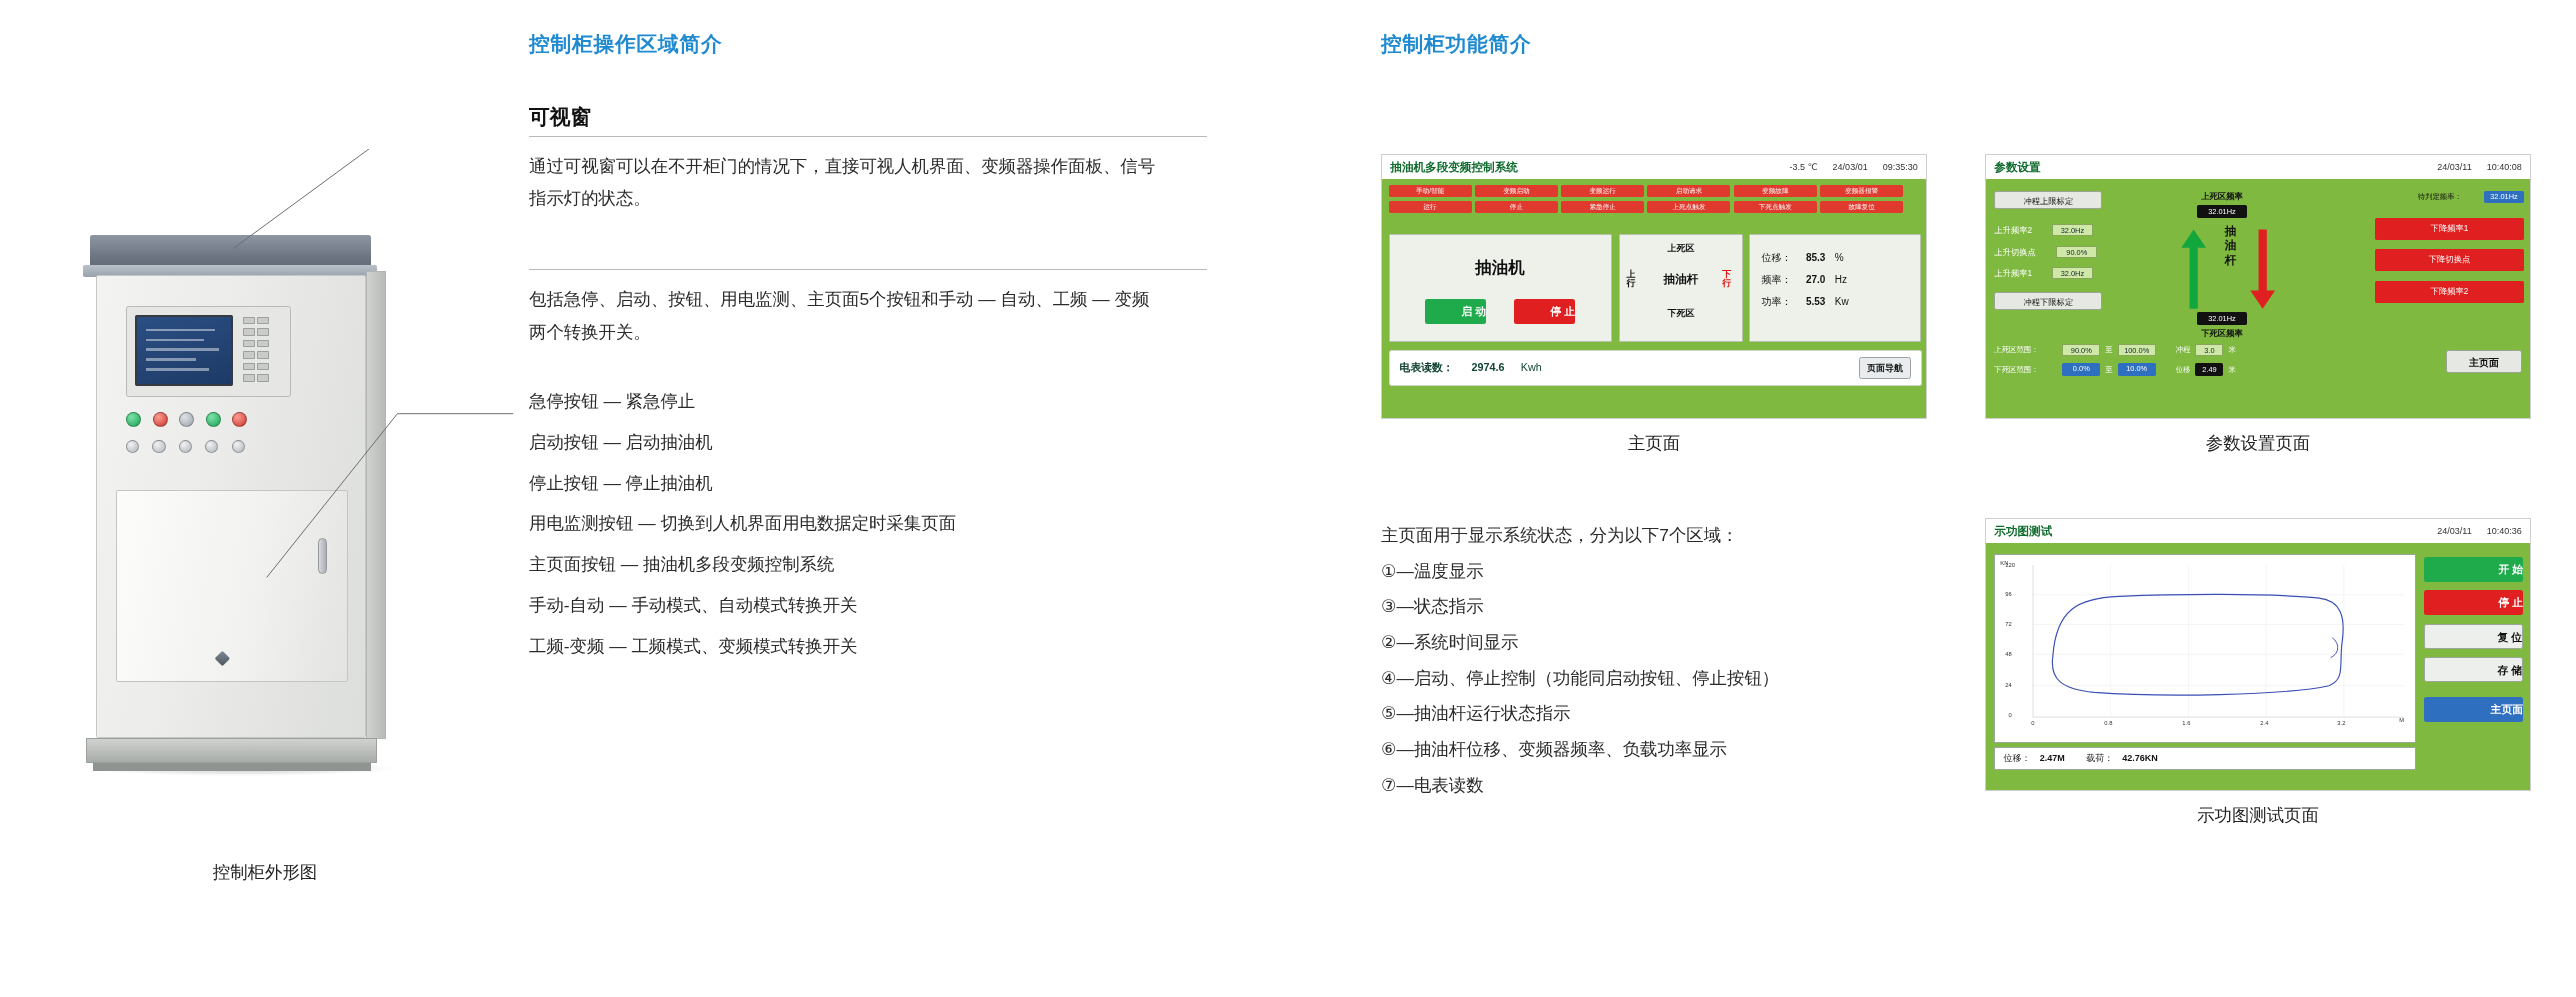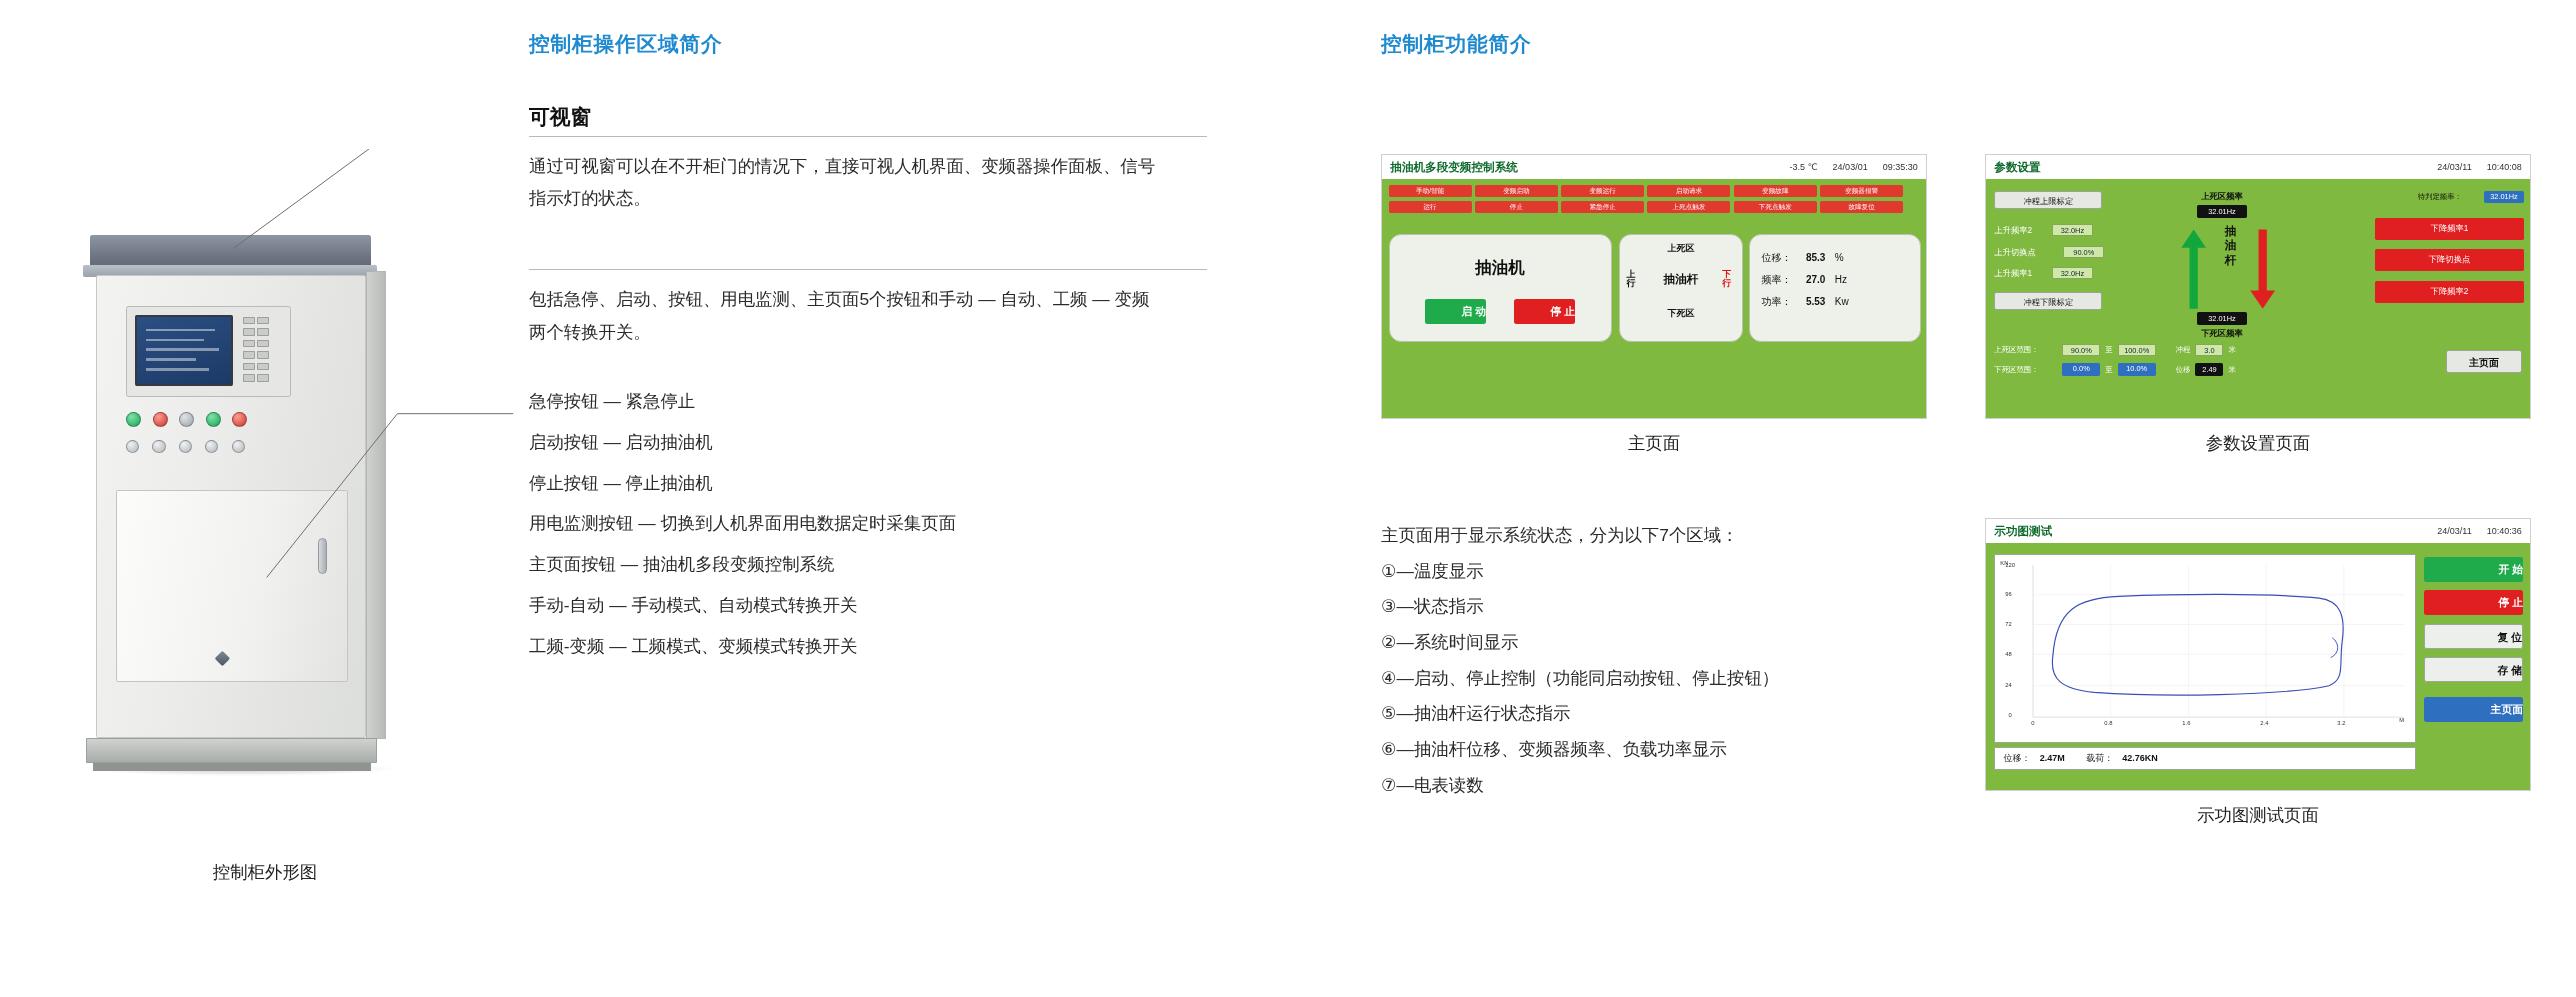--- a/index.html
+++ b/index.html
@@ -139,21 +139,21 @@
   .tiny-btn {
     font-size:6.6px; color:#fff; text-align:center; line-height:12.4px;
     border-radius:1.7px; height:12.4px;
   }
 
   
   #scr1 { left:0px; top:124px; width:546px; height:265px; background:#7fb93f; }
   #scr1 .grid1 { position:absolute; left:6.6px; top:30px; width:533px; display:flex; flex-wrap:wrap; gap:3.3px; }
   #scr1 .grid1 .cell { width:83px; }
   #scr1 .panel {
-    position:absolute; background:#eef1ea; border:0.8px solid #b9c2ae; border-radius:12px;
+    position:absolute; background:#eef1ea; border:0.8px solid #b9c2ae; border-radius:1px;
   }
   #scr1 .p-left { left:6.6px; top:79px; width:223px; height:108px; }
   #scr1 .p-mid  { left:237px; top:79px; width:124px; height:108px; }
   #scr1 .p-right{ left:367px; top:79px; width:172px; height:108px; }
   #scr1 .footer {
     position:absolute; left:6.6px; top:195px; width:533px; height:36px;
     background:#ffffff; border:0.8px solid #cfd6c6; border-radius:2.5px;
     display:flex; align-items:center; justify-content:space-between; padding:0 10px;
     font-size:10.8px; font-weight:bold; color:#143;
   }
@@ -368,40 +368,48 @@
             <span style="margin-left:6.6px;">Hz</span>
           </div>
           <div>
             <span>功率：</span>
             <span style="font-weight:bold;margin-left:11.6px;">5.53</span>
             <span style="margin-left:6.6px;">Kw</span>
           </div>
         </div>
       </div>
 
+      <div class="footer">
+        <div>
+          <span>电表读数：</span>
+          <span style="margin-left:15px;">2974.6</span>
+          <span style="margin-left:13.2px;font-weight:normal;">Kwh</span>
+        </div>
+        <div class="navbtn">页面导航</div>
+      </div>
     </div>
     <div class="screen-cap" style="left:0px; top:401px; width:546px;">主页面</div>
 
     <div class="screen" id="scr2">
       <div class="scr-head">
         <span>参数设置</span>
         <span class="hd-meta">
           <span>24/03/11</span>
           <span>10:40:08</span>
         </span>
       </div>
 
       <div style="position:absolute;left:8.3px;top:36px;width:108px;">
         <div class="grey-btn">冲程上限标定</div>
       </div>
       <div style="position:absolute;left:8.3px;top:69px;width:153px;display:flex;align-items:center;gap:6.6px;">
         <span style="font-size:8.3px;color:#fff;width:51px;">上升频率2</span>
         <div class="val-green" style="width:41px;">32.0Hz</div>
       </div>
-      <div style="position:absolute;left:8.3px;top:91px;width:153px;display:flex;align-items:center;gap:18px;">
+      <div style="position:absolute;left:8.3px;top:91px;width:153px;display:flex;align-items:center;gap:11px;">
         <span style="font-size:8.3px;color:#fff;width:51px;">上升切换点</span>
         <div class="val-green" style="width:41px;">90.0%</div>
       </div>
       <div style="position:absolute;left:8.3px;top:112px;width:153px;display:flex;align-items:center;gap:6.6px;">
         <span style="font-size:8.3px;color:#fff;width:51px;">上升频率1</span>
         <div class="val-green" style="width:41px;">32.0Hz</div>
       </div>
       <div style="position:absolute;left:8.3px;top:137px;width:108px;">
         <div class="grey-btn">冲程下限标定</div>
       </div>

